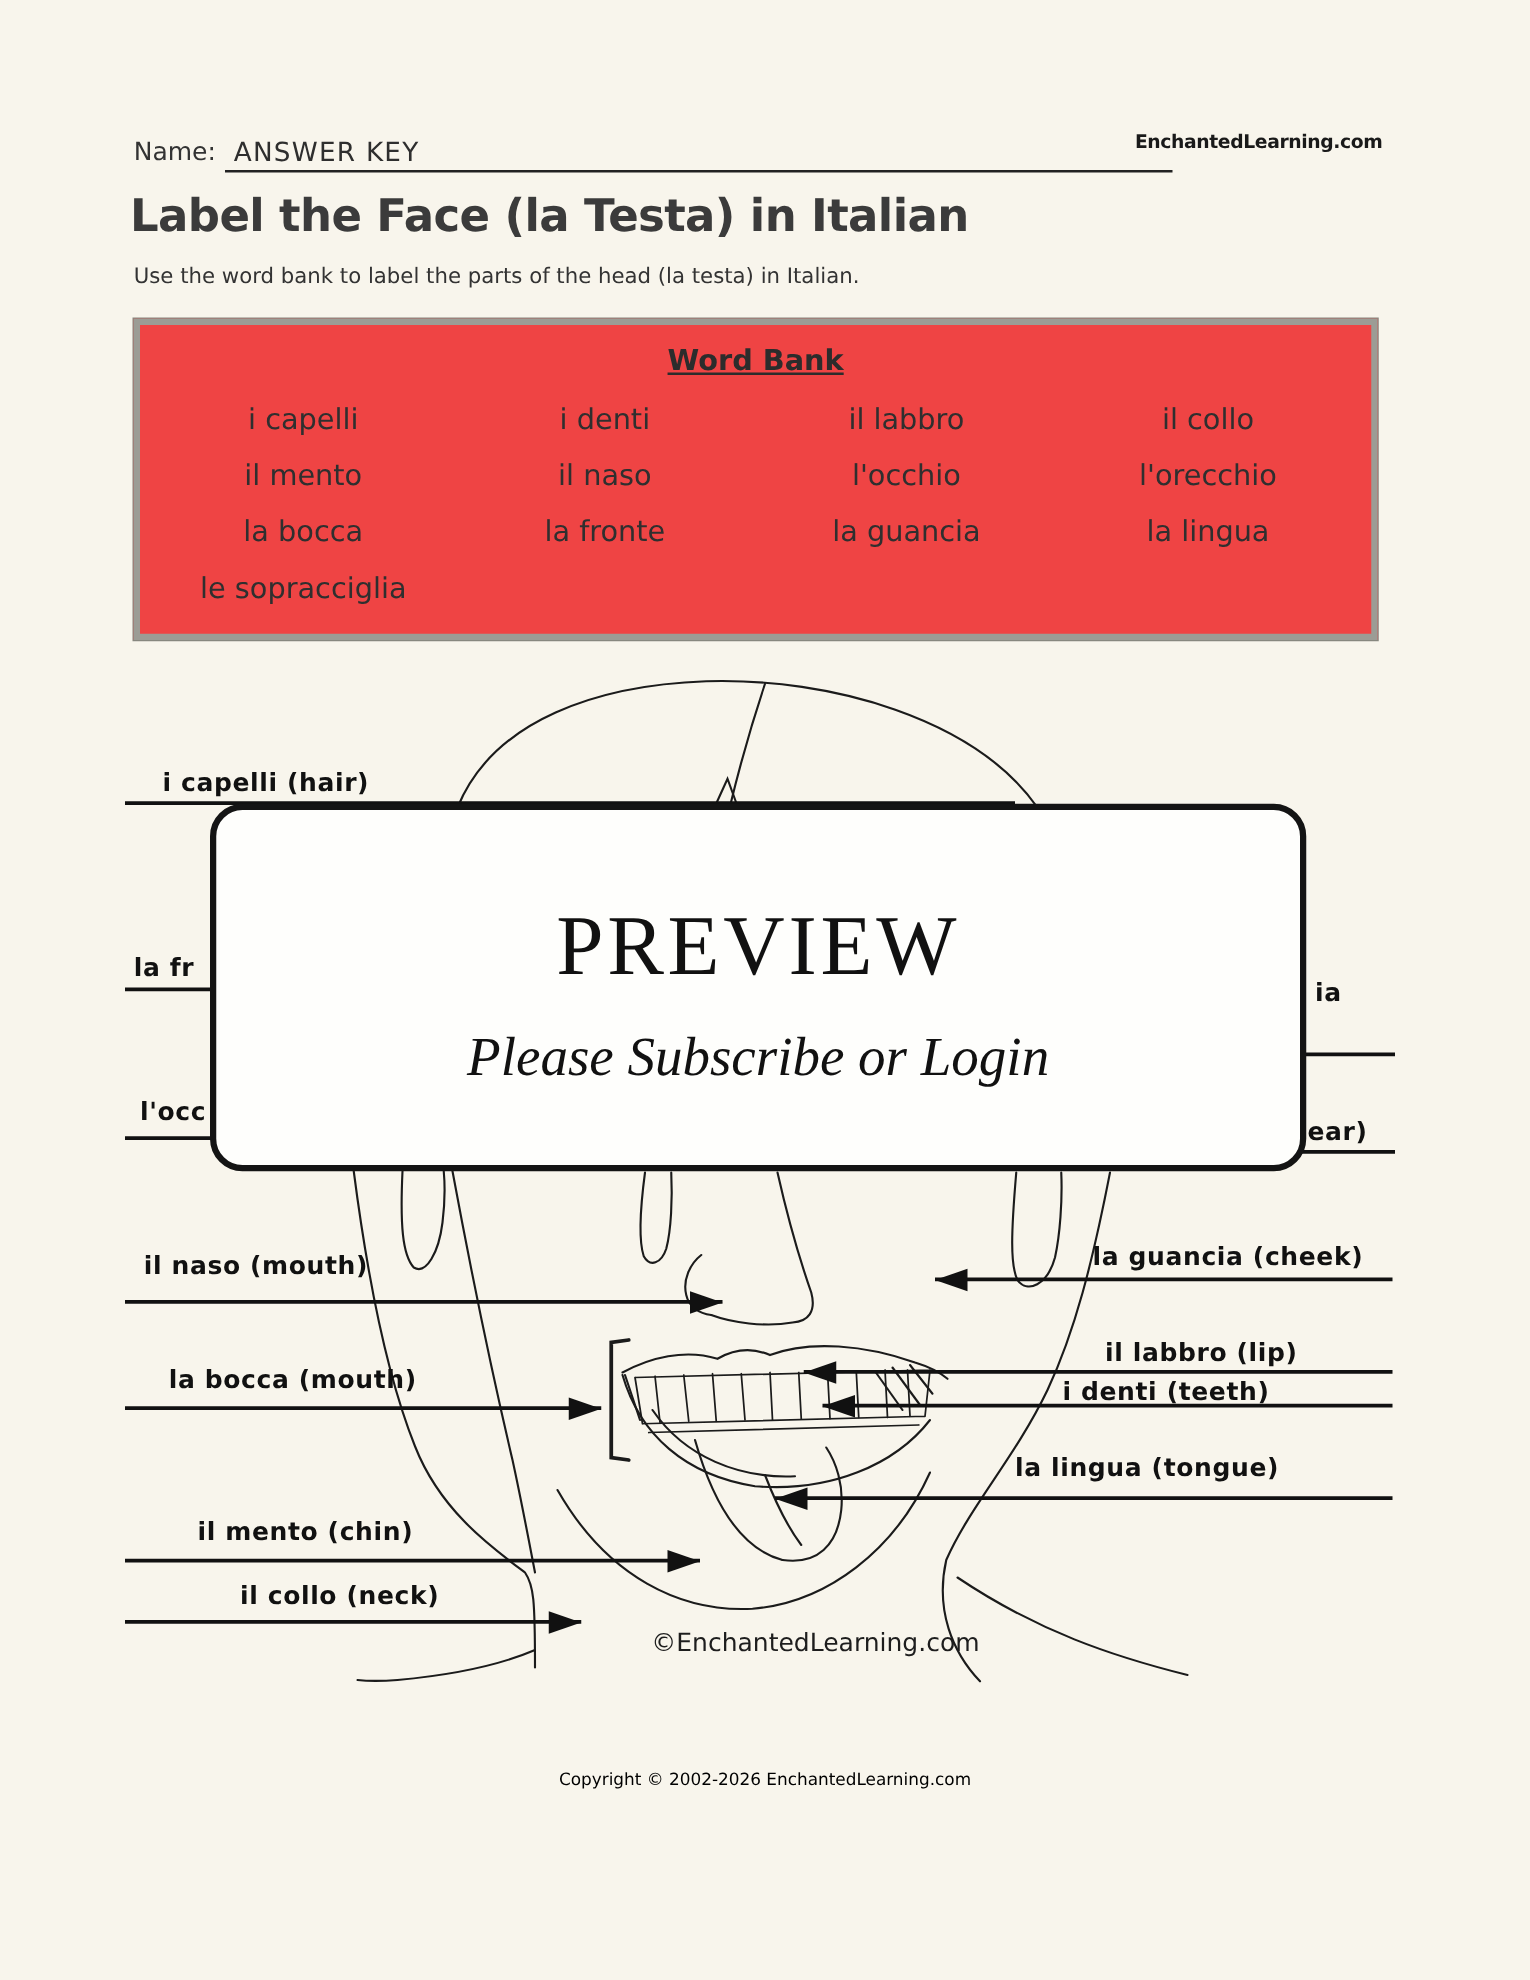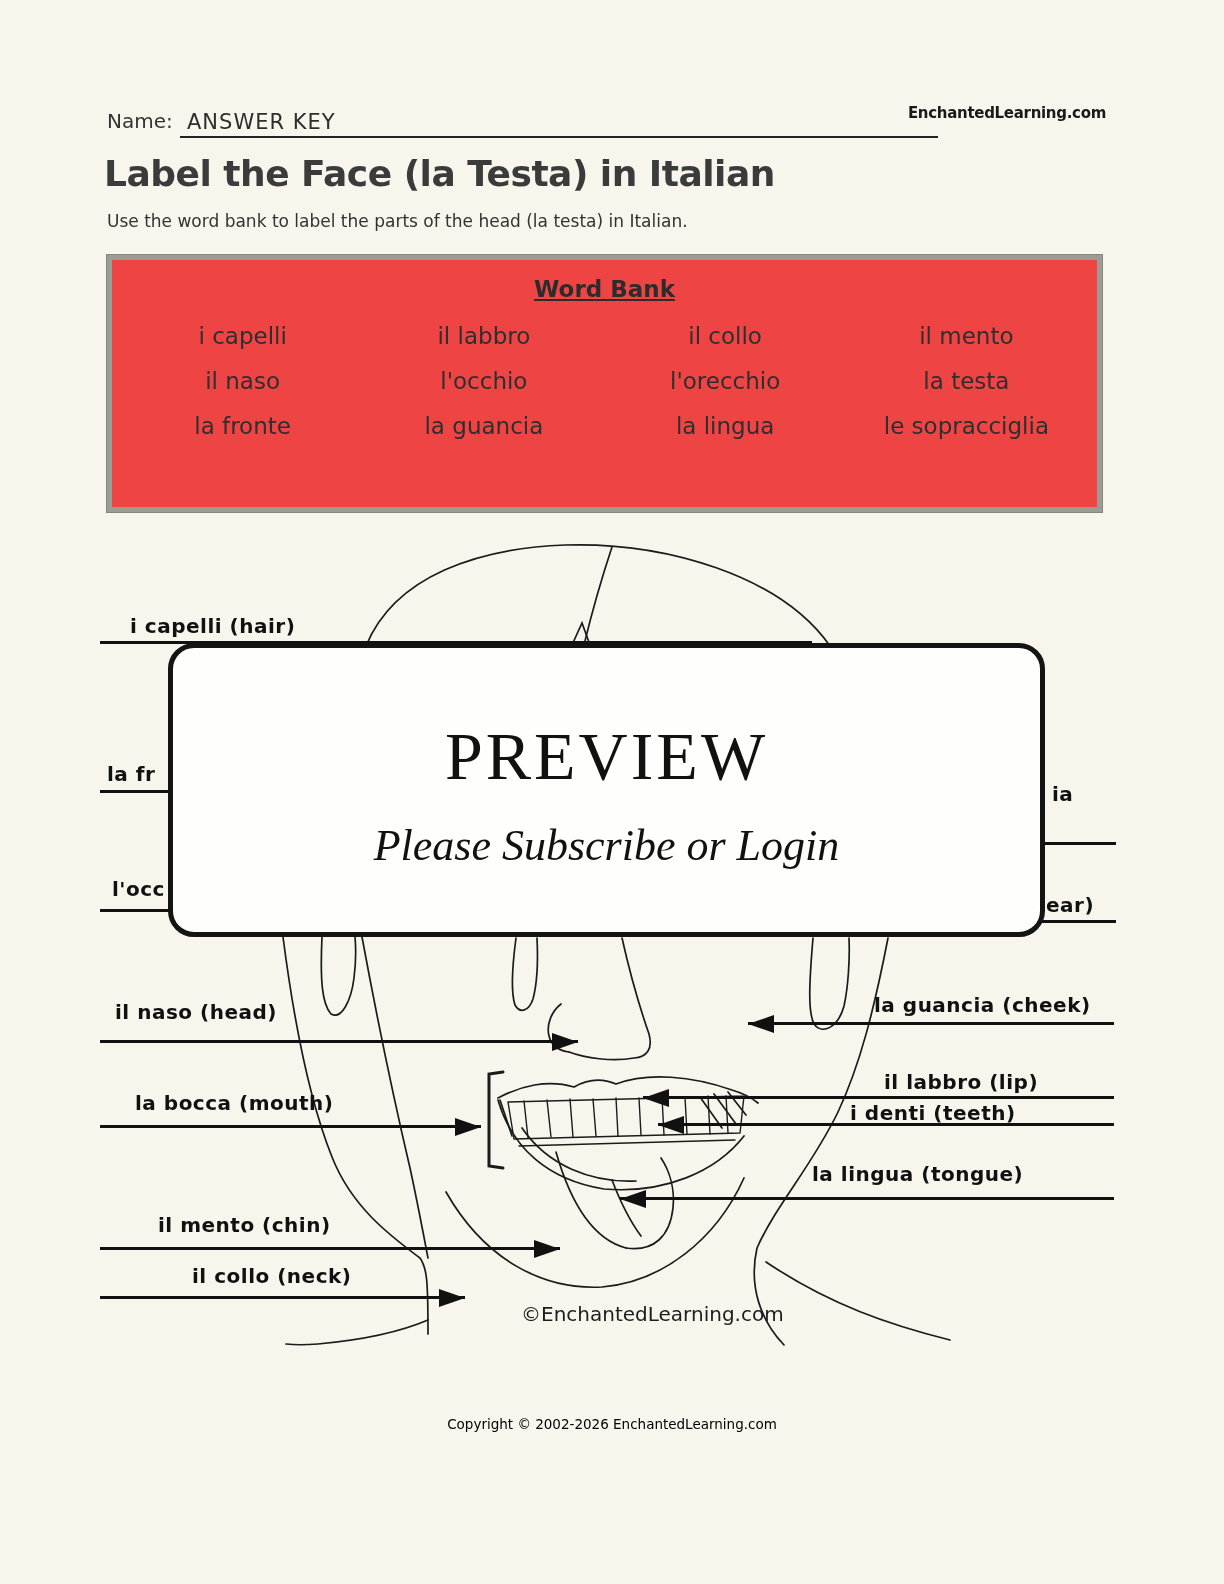--- a/index.html
+++ b/index.html
@@ -65,27 +65,28 @@
   <div class="abs name-line"></div>
   <div class="abs site-logo">EnchantedLearning.com</div>
 
   <div class="abs page-title">Label the Face (la Testa) in Italian</div>
   <div class="abs instructions">Use the word bank to label the parts of the head (la testa) in Italian.</div>
 
   <div class="abs word-bank">
     <div class="wb-title">Word Bank</div>
     <div class="wb-grid" id="wb-grid">
         <div class="wb-cell">i capelli</div>
+        <div class="wb-cell">i denti</div>
         <div class="wb-cell">il labbro</div>
         <div class="wb-cell">il collo</div>
         <div class="wb-cell">il mento</div>
         <div class="wb-cell">il naso</div>
         <div class="wb-cell">l'occhio</div>
         <div class="wb-cell">l'orecchio</div>
-        <div class="wb-cell">la testa</div>
+        <div class="wb-cell">la bocca</div>
         <div class="wb-cell">la fronte</div>
         <div class="wb-cell">la guancia</div>
         <div class="wb-cell">la lingua</div>
         <div class="wb-cell">le sopracciglia</div>
       </div>
   </div>
 
   <svg class="abs face-svg" width="1224" height="1584" viewBox="0 0 1224 1584" fill="none" stroke="#1b1b1b" stroke-width="1.7" stroke-linecap="round">
     <g>
       <path d="M 366 646 C 395 575 480 548 565 545 C 665 542 780 575 830 646"></path>
@@ -134,21 +135,21 @@
     </g>
   </svg>
 
   <div class="abs label-layer" id="label-layer">
       <div class="dlabel-text" style="left: 130px; top: 614px;">i capelli (hair)</div>
       <div class="dline" style="left: 100px; top: 641px; width: 712px;"></div>
       <div class="dlabel-text" style="left: 107px; top: 762px;">la fr</div>
       <div class="dline" style="left: 100px; top: 790px; width: 76px;"></div>
       <div class="dlabel-text" style="left: 112px; top: 877px;">l'occ</div>
       <div class="dline" style="left: 100px; top: 909px; width: 76px;"></div>
-      <div class="dlabel-text" style="left: 115px; top: 1000px;">il naso (head)</div>
+      <div class="dlabel-text" style="left: 115px; top: 1000px;">il naso (mouth)</div>
       <div class="dline" style="left: 100px; top: 1040px; width: 478px;"></div>
       <div class="arr right" style="top: 1032.5px; left: 552px;"></div>
       <div class="dlabel-text" style="left: 135px; top: 1091px;">la bocca (mouth)</div>
       <div class="dline" style="left: 100px; top: 1125px; width: 381px;"></div>
       <div class="arr right" style="top: 1117.5px; left: 455px;"></div>
       <div class="dlabel-text" style="left: 158px; top: 1213px;">il mento (chin)</div>
       <div class="dline" style="left: 100px; top: 1247px; width: 460px;"></div>
       <div class="arr right" style="top: 1239.5px; left: 534px;"></div>
       <div class="dlabel-text" style="left: 192px; top: 1264px;">il collo (neck)</div>
       <div class="dline" style="left: 100px; top: 1296px; width: 365px;"></div>

